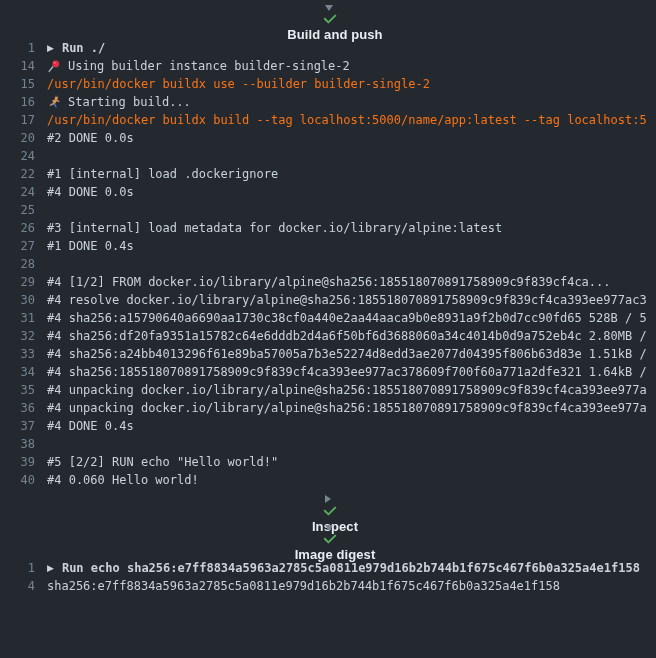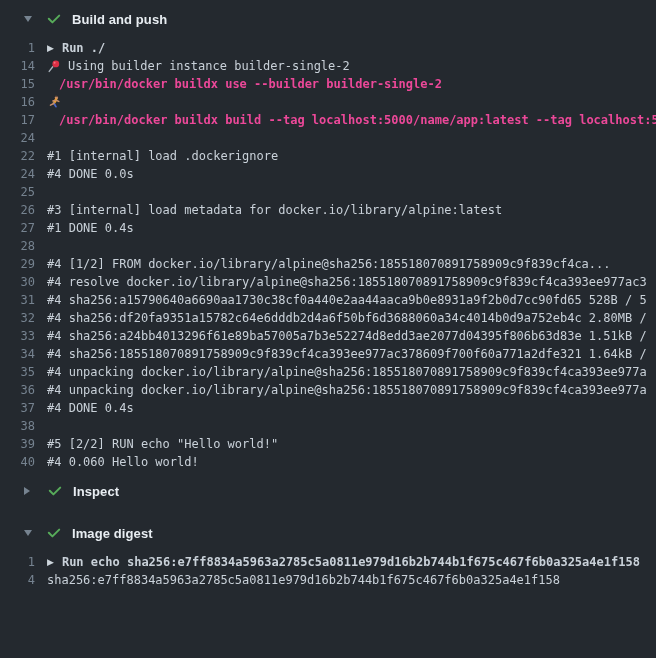--- a/index.html
+++ b/index.html
@@ -6,25 +6,26 @@
   body {
     width:656px; height:658px;
     background:#24292f;
     overflow:hidden;
     font-family:"Liberation Sans", sans-serif;
     padding-top:5px;
     box-sizing:border-box;
   }
   .log-viewer { width:656px; }
   .section { }
-  .section.collapsed { margin-bottom:14px; }
+  .section.collapsed { margin-bottom:2px; }
   .section-header {
     display:flex; align-items:center;
-    height:28px; padding-left:22px;
+    height:28px; padding-left:14px;
     cursor:pointer;
+    flex-direction:column;
   }
   .chev { width:0; height:0; flex:none; margin-left:2px; margin-right:14px; }
   .chev.down {
     border-left:4.5px solid transparent;
     border-right:4.5px solid transparent;
     border-top:6px solid #768390;
   }
   .chev.right {
     border-top:4.5px solid transparent;
     border-bottom:4.5px solid transparent;
@@ -44,21 +45,21 @@
   .ln {
     flex:none; width:35px; text-align:right;
     color:#768390; margin-right:12px;
     cursor:pointer;
   }
   .lc {
     color:#c9d1d9; flex:1; overflow:hidden;
     display:flex; align-items:center; white-space:pre;
   }
   .t { white-space:pre; }
-  .t.cmd { color:#ec4899; font-weight:700;margin-left:12px; }
+  .t.cmd { color:#f97316; font-weight:400; }
   .t.run { font-weight:700; }
   .play-icon {
     color:#cdd5dc; font-size:9px; flex:none;
     margin-right:8px; transform:translateY(-0.5px);
     font-family:"DejaVu Sans", sans-serif;
   }
   .gicon { flex:none; margin-right:7px; }
 </style>
 </head>
 <body>
@@ -81,22 +82,23 @@
             </svg><span class="t">Using builder instance builder-single-2</span></span></div>
         <div class="log-line"><span class="ln">15</span><span class="lc"><span class="t cmd">/usr/bin/docker buildx use --builder builder-single-2</span></span></div>
         <div class="log-line"><span class="ln">16</span><span class="lc"><svg width="14" height="14" viewBox="0 0 14 14" class="gicon">
               <circle cx="9.4" cy="2.7" r="1.7" fill="#c98e6a"></circle>
               <path d="M8.2 1.5 a1.7 1.7 0 0 1 2.4 0.4" fill="none" stroke="#5c4436" stroke-width="1.1"></path>
               <path d="M9 4.6 L6.9 8.2" stroke="#f5a623" stroke-width="2.6" stroke-linecap="round"></path>
               <path d="M6.9 8.2 L8.9 11.6" stroke="#4766c9" stroke-width="1.8" stroke-linecap="round"></path>
               <path d="M6.9 8.4 L3.5 10.1" stroke="#c98e6a" stroke-width="1.6" stroke-linecap="round"></path>
               <path d="M8.9 5.3 L11.8 6.4" stroke="#c98e6a" stroke-width="1.5" stroke-linecap="round"></path>
               <path d="M8.7 5.2 L5.9 5.9" stroke="#c98e6a" stroke-width="1.5" stroke-linecap="round"></path>
-            </svg></span></div>
+            </svg><span class="t">Starting build...</span></span></div>
         <div class="log-line"><span class="ln">17</span><span class="lc"><span class="t cmd">/usr/bin/docker buildx build --tag localhost:5000/name/app:latest --tag localhost:5</span></span></div>
+        <div class="log-line"><span class="ln">20</span><span class="lc"><span class="t">#2 DONE 0.0s</span></span></div>
         <div class="log-line"><span class="ln">24</span><span class="lc"><span class="t"></span></span></div>
         <div class="log-line"><span class="ln">22</span><span class="lc"><span class="t">#1 [internal] load .dockerignore</span></span></div>
         <div class="log-line"><span class="ln">24</span><span class="lc"><span class="t">#4 DONE 0.0s</span></span></div>
         <div class="log-line"><span class="ln">25</span><span class="lc"><span class="t"></span></span></div>
         <div class="log-line"><span class="ln">26</span><span class="lc"><span class="t">#3 [internal] load metadata for docker.io/library/alpine:latest</span></span></div>
         <div class="log-line"><span class="ln">27</span><span class="lc"><span class="t">#1 DONE 0.4s</span></span></div>
         <div class="log-line"><span class="ln">28</span><span class="lc"><span class="t"></span></span></div>
         <div class="log-line"><span class="ln">29</span><span class="lc"><span class="t">#4 [1/2] FROM docker.io/library/alpine@sha256:185518070891758909c9f839cf4ca...</span></span></div>
         <div class="log-line"><span class="ln">30</span><span class="lc"><span class="t">#4 resolve docker.io/library/alpine@sha256:185518070891758909c9f839cf4ca393ee977ac3</span></span></div>
         <div class="log-line"><span class="ln">31</span><span class="lc"><span class="t">#4 sha256:a15790640a6690aa1730c38cf0a440e2aa44aaca9b0e8931a9f2b0d7cc90fd65 528B / 5</span></span></div>

